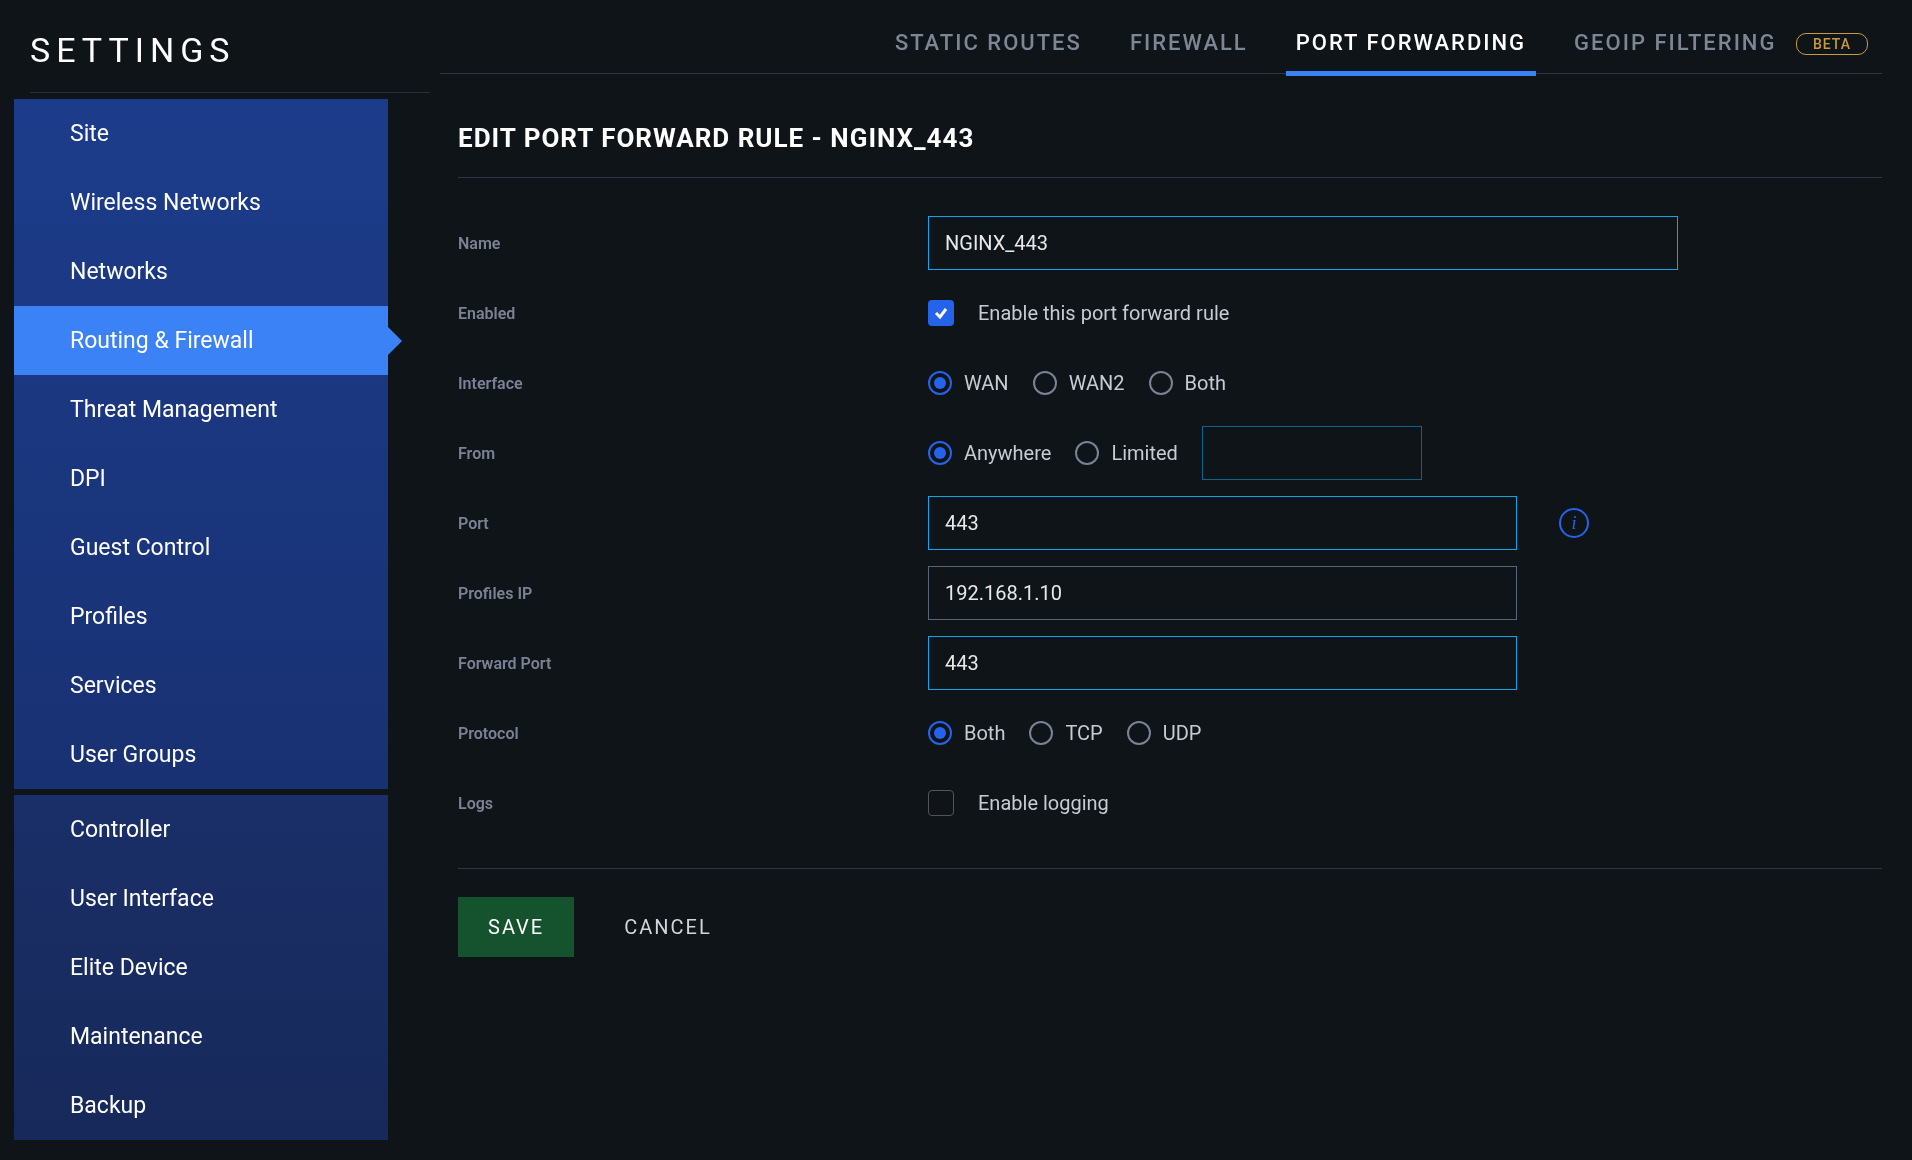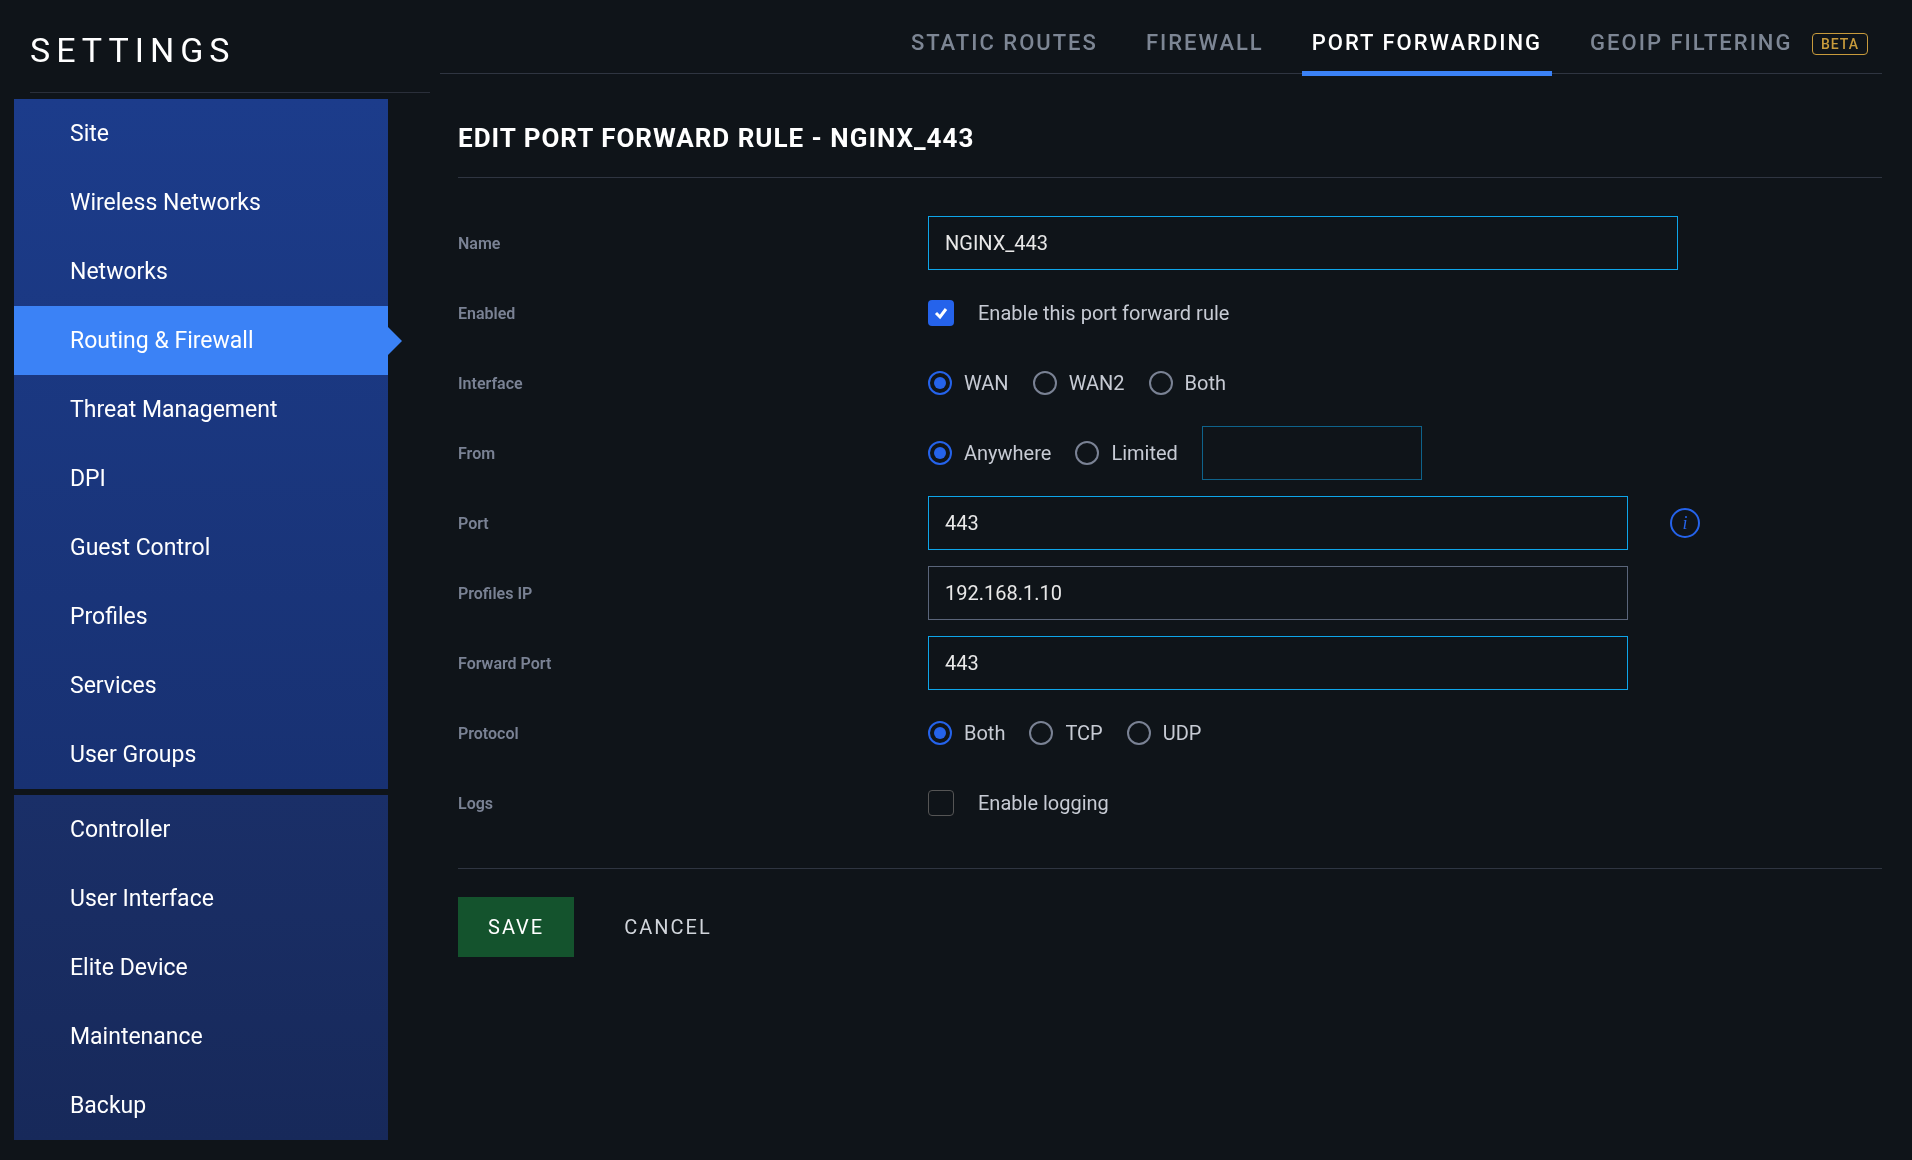--- a/index.html
+++ b/index.html
@@ -3,36 +3,36 @@
 <meta charset="utf-8">
 <style>
 * { margin:0; padding:0; box-sizing:border-box; font-family: -apple-system, BlinkMacSystemFont, "Segoe UI", Roboto, "Helvetica Neue", Arial, sans-serif; }
 body { background:#0f1419; color:#e8e8e8; width:1912px; height:1160px; overflow:hidden; }
 .top { display:flex; align-items:flex-start; padding:30px 30px 0 30px; }
 .settings-title { font-size:34px; letter-spacing:6px; font-weight:400; color:#fff; border-bottom:1px solid #2a2f3a; padding-bottom:22px; width:400px; }
 .tabs { flex:1; margin-left:10px; display:flex; justify-content:flex-end; gap:48px; border-bottom:1px solid #2f3541; padding:0 14px 18px 0; font-size:22px; letter-spacing:2px; font-weight:500; align-items:center; }
 .tab { color:#7d8694; position:relative; cursor:pointer; }
 .tab.active { color:#fff; }
 .tab.active::after { content:""; position:absolute; left:-10px; right:-10px; bottom:-21px; height:5px; background:#3b82f6; }
-.beta-tag { display:inline-block; border:1px solid #c89b3c; color:#c89b3c; border-radius:4px; font-size:14px; padding:2px 8px; letter-spacing:1px; vertical-align:middle; margin-left:12px; }
+.beta-tag { display:inline-block; border:1px solid #c89b3c; color:#c89b3c; border-radius:10px; font-size:14px; padding:2px 16px; letter-spacing:1px; vertical-align:middle; margin-left:12px; }
 .body { display:flex; }
 .sidebar { width:402px; padding:6px 14px 0 14px; }
 .sidebar-group { background:linear-gradient(180deg,#1c3c8b 0%, #183172 100%); }
 .sidebar-group.sec2 { margin-top:6px; background:linear-gradient(180deg,#1a2f68 0%, #17295a 100%); }
 .side-item { height:69px; display:flex; align-items:center; padding-left:56px; font-size:23px; color:#fff; cursor:pointer; position:relative; }
 .side-item.active { background:#3b82f6; }
 .side-item.active::after { content:""; position:absolute; right:-14px; top:50%; transform:translateY(-50%); border-top:14px solid transparent; border-bottom:14px solid transparent; border-left:14px solid #3b82f6; }
 .main { flex:1; padding:30px 30px 0 56px; }
 .page-title { font-size:26px; letter-spacing:1px; font-weight:700; color:#fff; padding-bottom:24px; border-bottom:1px solid #2f3541; }
 .form { padding-top:30px; }
 .row { display:flex; align-items:center; min-height:70px; }
 .row .lbl { width:470px; color:#7a8294; font-size:16px; font-weight:600; }
 .controls { flex:1; display:flex; align-items:center; gap:24px; color:#c7cbd4; font-size:20px; }
 input[type=text] { background:#0f1419; border:1px solid #0ea5e9; color:#e8e8e8; font-size:20px; padding:14px 16px; width:750px; }
-input.narrow { width:700px; }
+input.narrow { width:589px; }
 input.small { width:220px; opacity:.55; }
 .checkbox { width:26px; height:26px; border-radius:4px; display:inline-flex; align-items:center; justify-content:center; }
 .checkbox.checked { background:#2563eb; }
 .checkbox.unchecked { border:1px solid #555; }
 .radio { width:24px; height:24px; border:2px solid #7a8294; border-radius:50%; display:inline-flex; align-items:center; justify-content:center; }
 .radio.sel { border-color:#2563eb; }
 .radio.sel .dot { width:12px; height:12px; background:#2563eb; border-radius:50%; }
 .rg { display:flex; align-items:center; gap:12px; }
 .info-icon { width:30px; height:30px; border:2px solid #2563eb; border-radius:50%; display:flex; align-items:center; justify-content:center; color:#2563eb; font-size:18px; font-style:italic; font-family:Georgia,serif; margin-left:18px; }
 .hr { border-top:1px solid #2f3541; margin-top:30px; }

